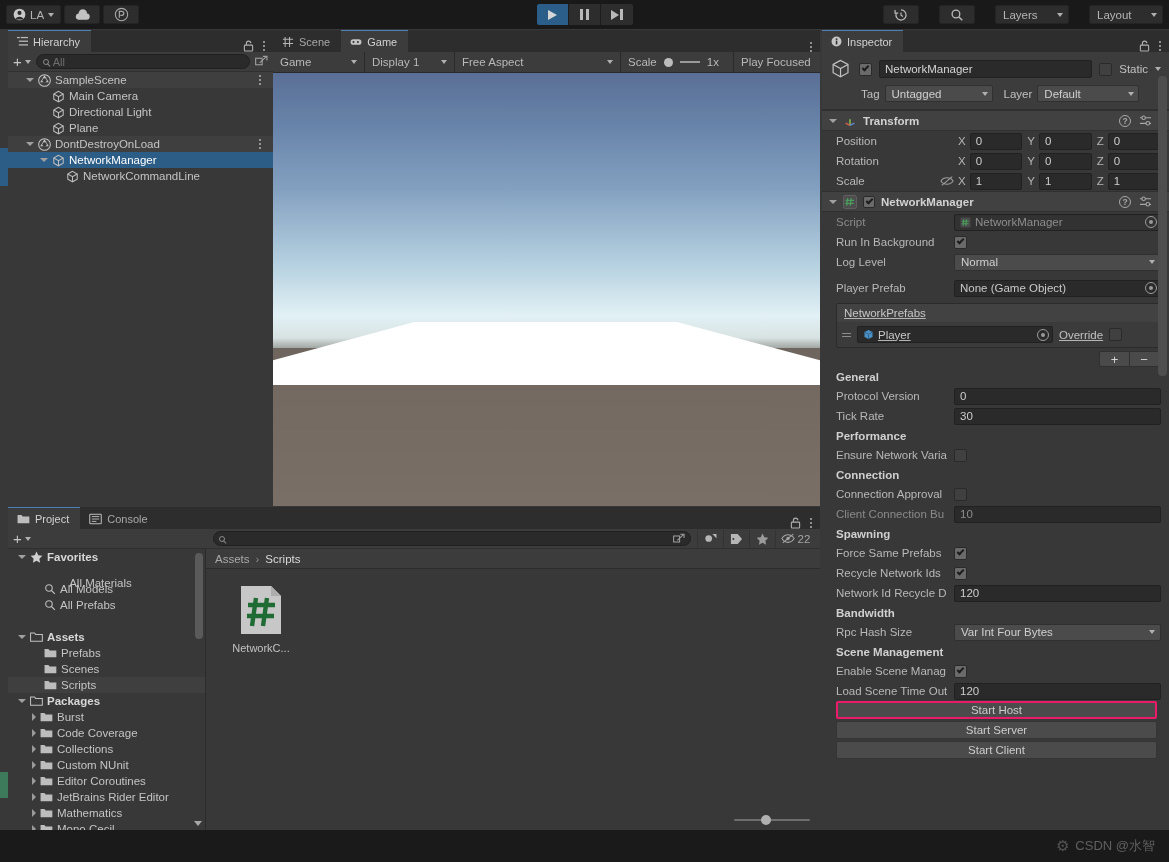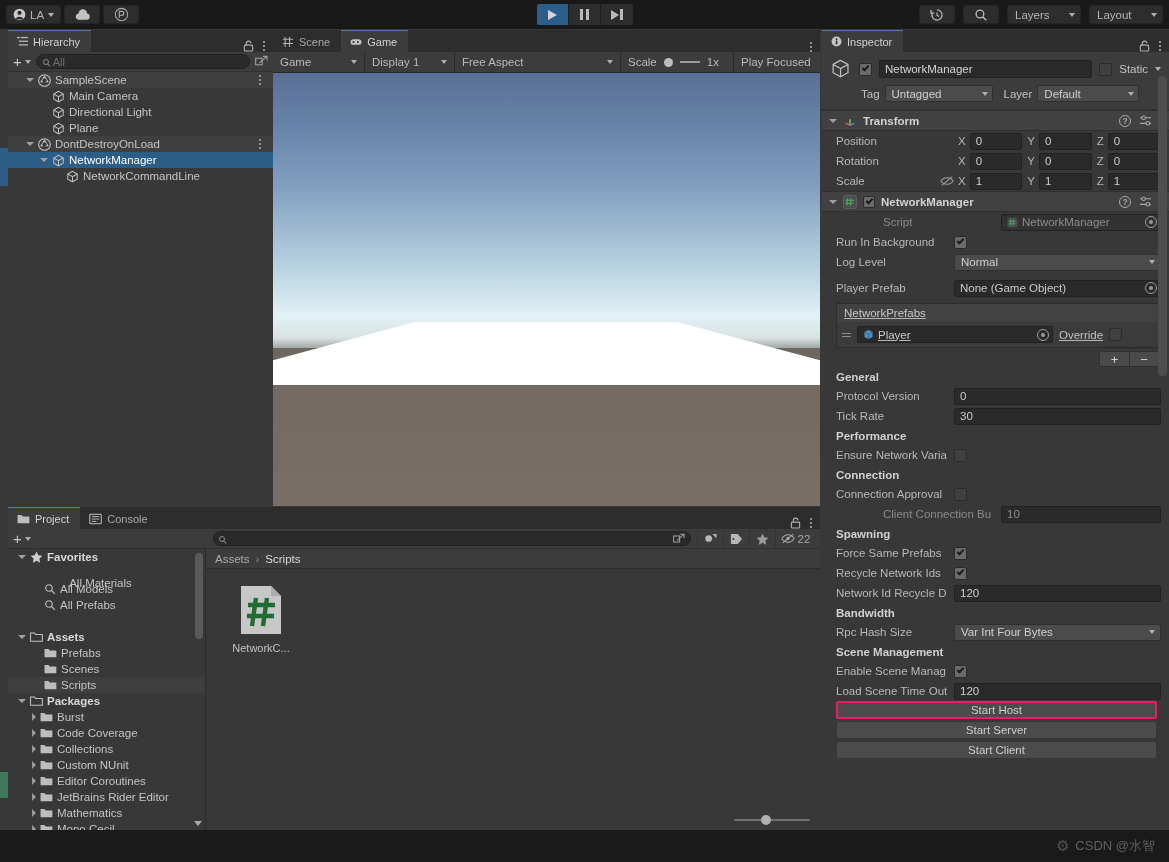--- a/index.html
+++ b/index.html
@@ -35,21 +35,21 @@
   }
   .play-btn.active { background: #2b5float; background: #2b5f89; }
   .play-btn:first-child { border-radius: 2px 0 0 2px; }
   .play-btn:last-child { border-radius: 0 2px 2px 0; border-right: none; }
   .tri { width:0;height:0;border-top:5.5px solid transparent;border-bottom:5.5px solid transparent;border-left:9px solid #d6d6d6; }
   .pause-g { display:flex; gap:3px; }
   .pause-g i { display:block; width:3px; height:11px; background:#b9b9b9; }
   .step-g { display:flex; align-items:center; gap:1px; }
   .step-g .t { width:0;height:0;border-top:5.5px solid transparent;border-bottom:5.5px solid transparent;border-left:8px solid #b9b9b9; }
   .step-g .b { width:3px;height:11px;background:#b9b9b9; }
-  .tb-right { position: absolute; right: 6px; display: flex; align-items: center; gap: 8px; }
+  .tb-right { position: absolute; right: 6px; display: flex; align-items: center; gap: 20px; }
   .dd-btn {
     height: 19px; min-width: 74px; background: #2d2d2d; border: 1px solid #242424;
     border-radius: 2px; display:flex; align-items:center; justify-content: space-between;
     padding: 0 5px 0 7px; color: #b4b4b4; cursor: default;
   }
 
   
   .panel { position: absolute; background: #383838; }
   .tabbar {
     height: 22px; background: #2d2d2d; display: flex; align-items: flex-end;
@@ -150,21 +150,21 @@
   }
   .comp-title { font-weight: bold; color: #d2d2d2; font-size: 11.5px; }
   .hdr-icons { margin-left: auto; display: flex; align-items: center; gap: 8px; }
   .qmark {
     width: 12px; height: 12px; border-radius: 50%; border: 1.3px solid #a8a8a8;
     display:flex;align-items:center;justify-content:center; font-size:8.5px; color:#a8a8a8; font-weight:bold;
   }
   .prop-row { display: flex; align-items: center; height: 20px; padding: 0 8px 0 14px; }
   .prop-lbl { width: 118px; color: #b8b8b8; font-size: 11.5px; flex: none;
               overflow: hidden; white-space: nowrap; }
-  .prop-lbl.dim { color: #8a8a8a; margin-left: 47px; }
+  .prop-lbl.dim { color: #8a8a8a; }
   .vec3 { display: flex; flex: 1; gap: 5px; align-items: center; }
   .axis { display: flex; align-items: center; gap: 4px; flex: 1; }
   .axis span.ax { color: #b4b4b4; font-size: 11.5px; }
   .inp {
     flex: 1; height: 17px; background: #2a2a2a; border: 1px solid #212121;
     border-radius: 2px; display: flex; align-items: center; padding: 0 5px;
     color: #cdcdcd; font-size: 11.5px; min-width: 0; overflow: hidden; white-space: nowrap;
   }
   .inp.dim { color: #8d8d8d; }
   .objfield {

